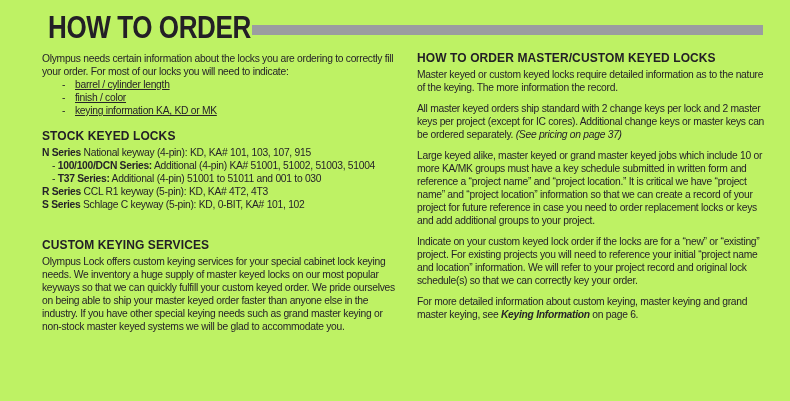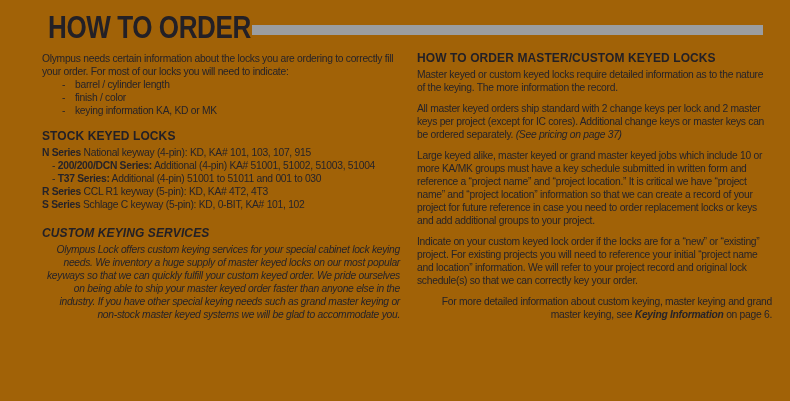--- a/index.html
+++ b/index.html
@@ -1,48 +1,48 @@
 <!DOCTYPE html>
 <html><head>
 <meta charset="utf-8">
 <style>
   * { box-sizing: border-box; }
   html, body { margin: 0; padding: 0; background: #ffffff; }
   .page {
-    width: 790px; height: 401px; overflow: hidden; background: #a16207;
+    width: 790px; height: 401px; overflow: hidden; background: #bef264;
     font-family: "Liberation Sans", sans-serif; color: #262329;
     position: relative;
   }
 
   
   .title-row { display: flex; align-items: center; padding: 13px 27px 0 48px; }
   .page-title { margin: 0; width: 204px; font-size: 31px; font-weight: bold; line-height: 30px; color: #232026; }
   .page-title .squeeze { display: inline-block; transform: scaleX(0.84); transform-origin: 0 50%; white-space: nowrap; letter-spacing: -0.5px; }
   .accent-bar { flex: 1; height: 10px; background: #9b9da0; margin-top: 3px; }
 
   
   .columns { display: flex; padding: 9px 18px 0 42px; gap: 17px; }
   .col-left  { flex: 0 0 358px; }
   .col-right { flex: 1; min-width: 0; }
 
   .section-heading {
     font-size: 12px; font-weight: bold; letter-spacing: 0.1px;
     margin: 0 0 3px 0; line-height: 13px; color: #232026;
   }
   .mt12 { margin-top: 13px; }
-  .mt16 { margin-top: 16px; font-style: italic; }
+  .mt16 { margin-top: 28px; }
 
   .body-text, .para, .series-row, .bullets li {
     font-size: 10.3px; line-height: 13px; letter-spacing: -0.28px;
   }
   .para { margin: 0 0 8px 0; }
   .para.tight { margin-bottom: 0; }
-  .para:last-child { margin-bottom: 0; text-align: right; }
+  .para:last-child { margin-bottom: 0; }
 
-  .bullets { list-style: none; margin: 0; padding: 0 0 0 20px; }
+  .bullets { list-style: none; margin: 0; padding: 0 0 0 20px; text-decoration: underline; }
   .bullets .dash { display: inline-block; width: 13px; }
 
   .series-row { }
   .series-row.indent { padding-left: 10px; }
   .series-row b, .bold { font-weight: bold; }
 
   i { font-style: italic; }
   .bold-italic { font-weight: bold; font-style: italic; }
 </style>
 </head>
@@ -66,21 +66,21 @@
         <ul class="bullets">
           <li><span class="dash">-</span><span>barrel / cylinder length</span></li>
           <li><span class="dash">-</span><span>finish / color</span></li>
           <li><span class="dash">-</span><span>keying information KA, KD or MK</span></li>
         </ul>
       </section>
 
       <section class="mt12">
         <h2 class="section-heading">STOCK KEYED LOCKS</h2>
         <div class="series-row"><b>N Series</b><span> National keyway (4-pin): KD, KA# 101, 103, 107, 915</span></div>
-        <div class="series-row indent"><span>- </span><b>200/200/DCN Series:</b><span> Additional (4-pin) KA# 51001, 51002, 51003, 51004</span></div>
+        <div class="series-row indent"><span>- </span><b>100/100/DCN Series:</b><span> Additional (4-pin) KA# 51001, 51002, 51003, 51004</span></div>
         <div class="series-row indent"><span>- </span><b>T37 Series:</b><span> Additional (4-pin) 51001 to 51011 and 001 to 030</span></div>
         <div class="series-row"><b>R Series</b><span> CCL R1 keyway (5-pin): KD, KA# 4T2, 4T3</span></div>
         <div class="series-row"><b>S Series</b><span> Schlage C keyway (5-pin): KD, 0-BIT, KA# 101, 102</span></div>
       </section>
 
       <section class="mt16">
         <h2 class="section-heading">CUSTOM KEYING SERVICES</h2>
         <p class="para body-text">Olympus Lock offers custom keying services for your special cabinet lock keying needs. We inventory a huge supply of master keyed locks on our most popular keyways so that we can quickly fulfill your custom keyed order. We pride ourselves on being able to ship your master keyed order faster than anyone else in the industry. If you have other special keying needs such as grand master keying or non-stock master keyed systems we will be glad to accommodate you.</p>
       </section>
 

